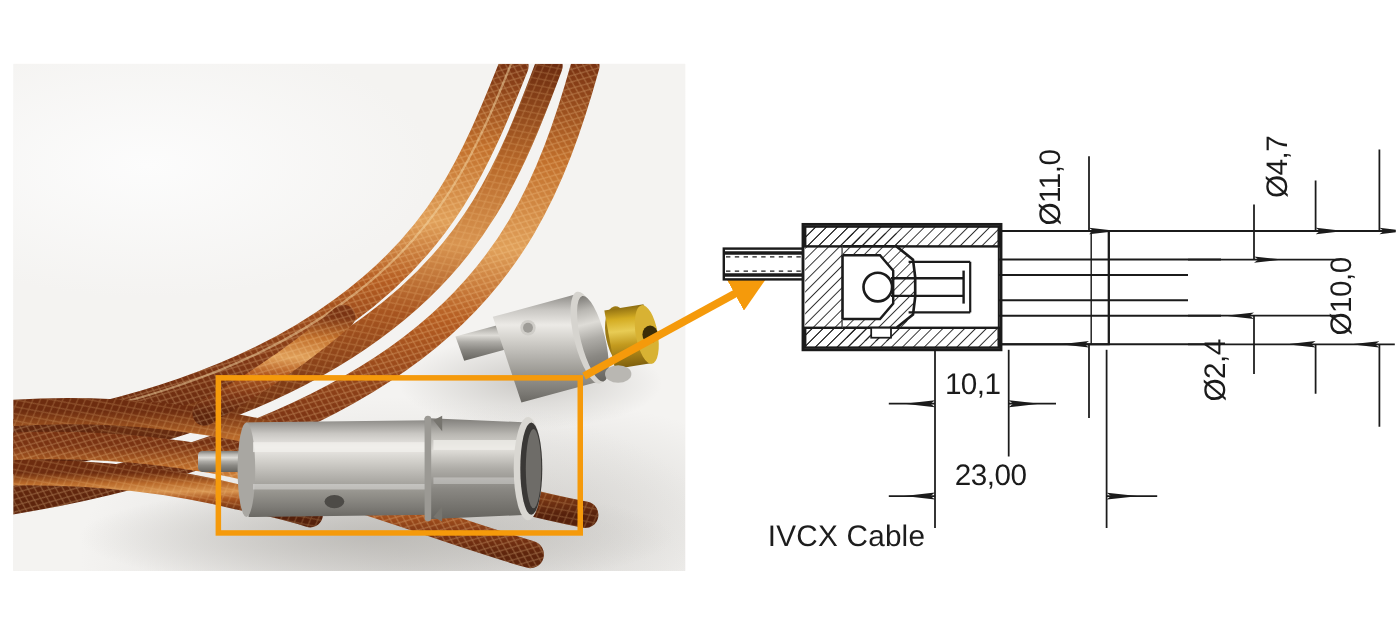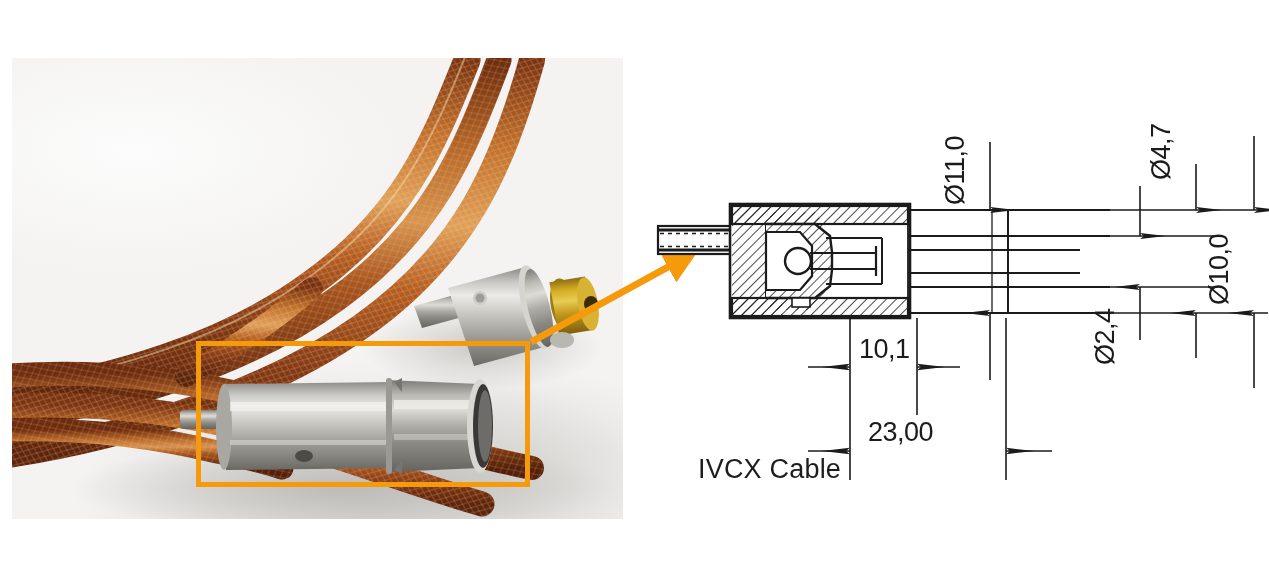--- a/index.html
+++ b/index.html
@@ -25,21 +25,21 @@
   .arrow-svg{position:absolute;left:500px;top:230px;}
 
   
   .drawing{position:absolute;left:640px;top:40px;width:629px;height:480px;}
   .drawing svg{position:absolute;left:0;top:0;}
 
   .dimtext{font-family:"Liberation Sans","DejaVu Sans",sans-serif;
            font-size:27px;fill:#1b1b1b;letter-spacing:-0.5px;}
   .dimtext-v{font-family:"Liberation Sans","DejaVu Sans",sans-serif;
              font-size:27px;fill:#1b1b1b;letter-spacing:-0.5px;}
-  .caption{position:absolute;left:698px;top:454px;font-size:27px;color:#1d1d1d;
+  .caption{position:absolute;left:698px;top:472px;font-size:27px;color:#1d1d1d;
            letter-spacing:0.2px;white-space:nowrap;}
 </style>
 </head>
 <body>
 
 <div class="canvas">
 
   <div class="photo">
     <div class="photo-bg"></div>
 

